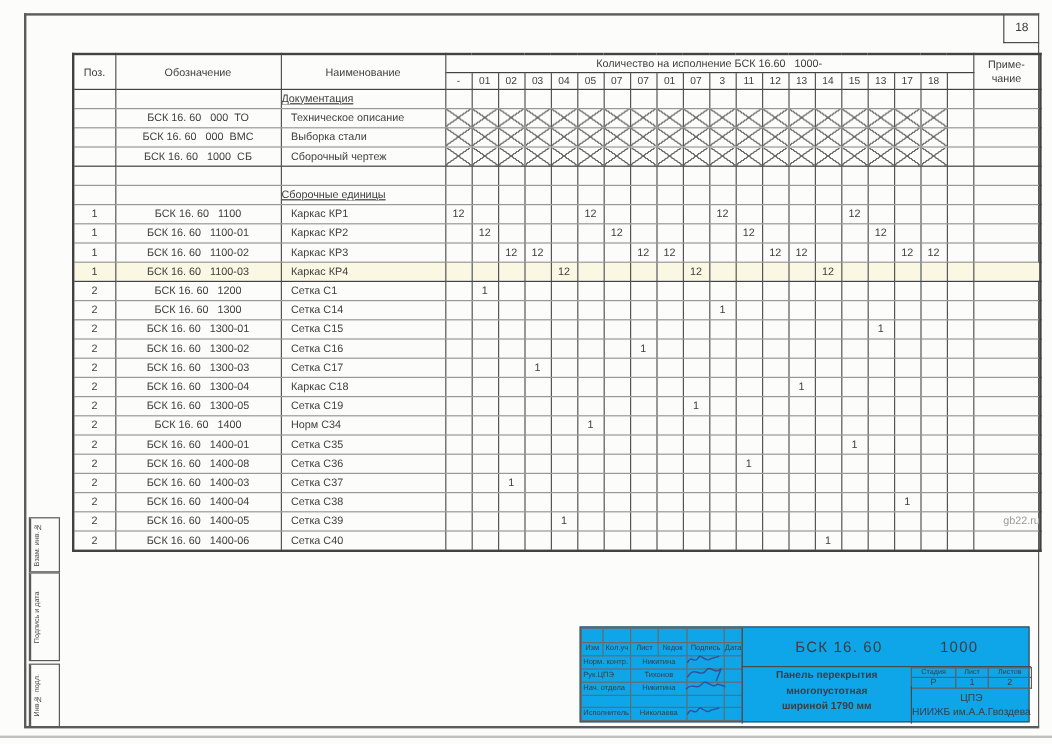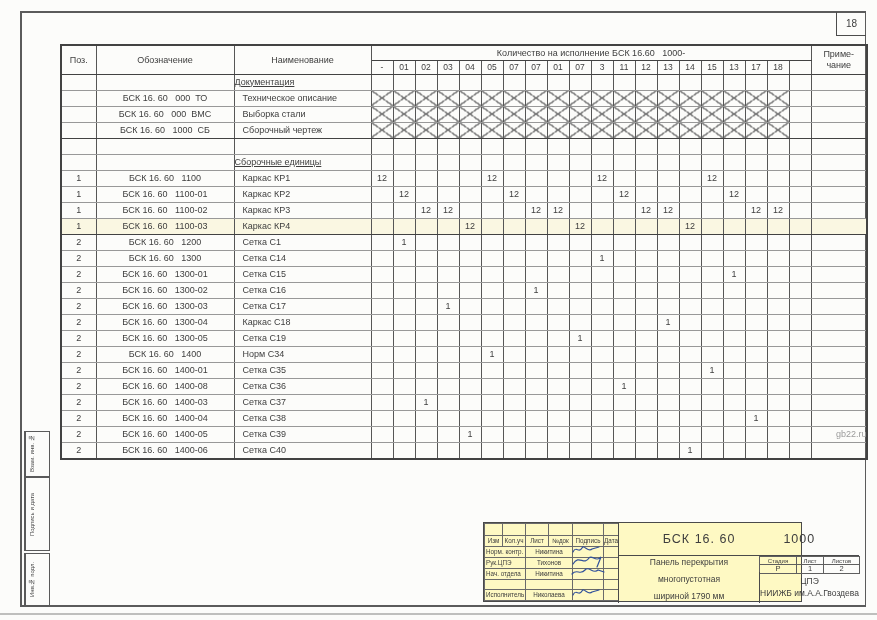--- a/index.html
+++ b/index.html
@@ -47,44 +47,44 @@
     position:absolute; left:836px; top:12px; width:29px; height:23px;
     border-left:1.5px solid #4c4c4c; border-bottom:1.5px solid #4c4c4c;
     display:flex; align-items:center; justify-content:center; font-size:10px;
   }
   #watermark {
     position:absolute; left:836px; top:429px; font-size:9px; color:#9b9b9b; z-index:9;
   }
 
   
   #title-block {
-    position:absolute; left:483px; top:522px; width:319px; height:80px;
-    border:1.6px solid #4a4a4a; box-sizing:border-box; background:#fef9c3;
+    position:absolute; left:483px; top:522px; width:375px; height:80px;
+    border:1.6px solid #4a4a4a; box-sizing:border-box; background:#0ea5e9;
   }
   #tb-sign { position:absolute; left:0; top:0; width:134px; height:100%; }
   #tb-sign table { border-collapse:collapse; table-layout:fixed; width:134px; }
   #tb-sign td {
     padding:0; box-sizing:border-box; border:1px solid #6a6a6a;
     font-size:6.3px; line-height:1; overflow:visible; white-space:nowrap;
     text-align:center; vertical-align:middle;
   }
   #tb-sign td.role { text-align:left; padding-left:1px; }
   #tb-sign td.sig { position:relative; }
   #tb-sign td.sig svg { position:absolute; left:-2px; top:-3px; overflow:visible; }
   #tb-doc {
     position:absolute; left:134px; top:0; width:241px; height:33px;
     border-left:1.6px solid #4a4a4a; border-bottom:1.6px solid #4a4a4a; box-sizing:border-box;
     display:flex; align-items:center; justify-content:center; gap:48px;
     font-size:12.5px; letter-spacing:1px;
   }
   #tb-title {
     position:absolute; left:134px; top:33px; width:141px; height:47px;
     border-left:1.6px solid #4a4a4a; box-sizing:border-box;
-    display:flex; flex-direction:column; align-items:center; justify-content:space-between;
-    font-size:8.5px; line-height:1.5;
+    display:flex; flex-direction:column; align-items:center; justify-content:flex-start;
+    font-size:8.5px; line-height:1.5;font-weight:bold;
   }
   #tb-stage { position:absolute; left:275px; top:33px; width:100px; height:16px; }
   #tb-stage table { border-collapse:collapse; table-layout:fixed; width:100px; }
   #tb-stage td {
     padding:0; box-sizing:border-box; border:1px solid #5f5f5f;
     text-align:center; vertical-align:middle; line-height:1;
   }
   #tb-stage tr.sth td { font-size:6px; height:8px; }
   #tb-stage tr.stv td { font-size:7.5px; height:8px; }
   #tb-org {

